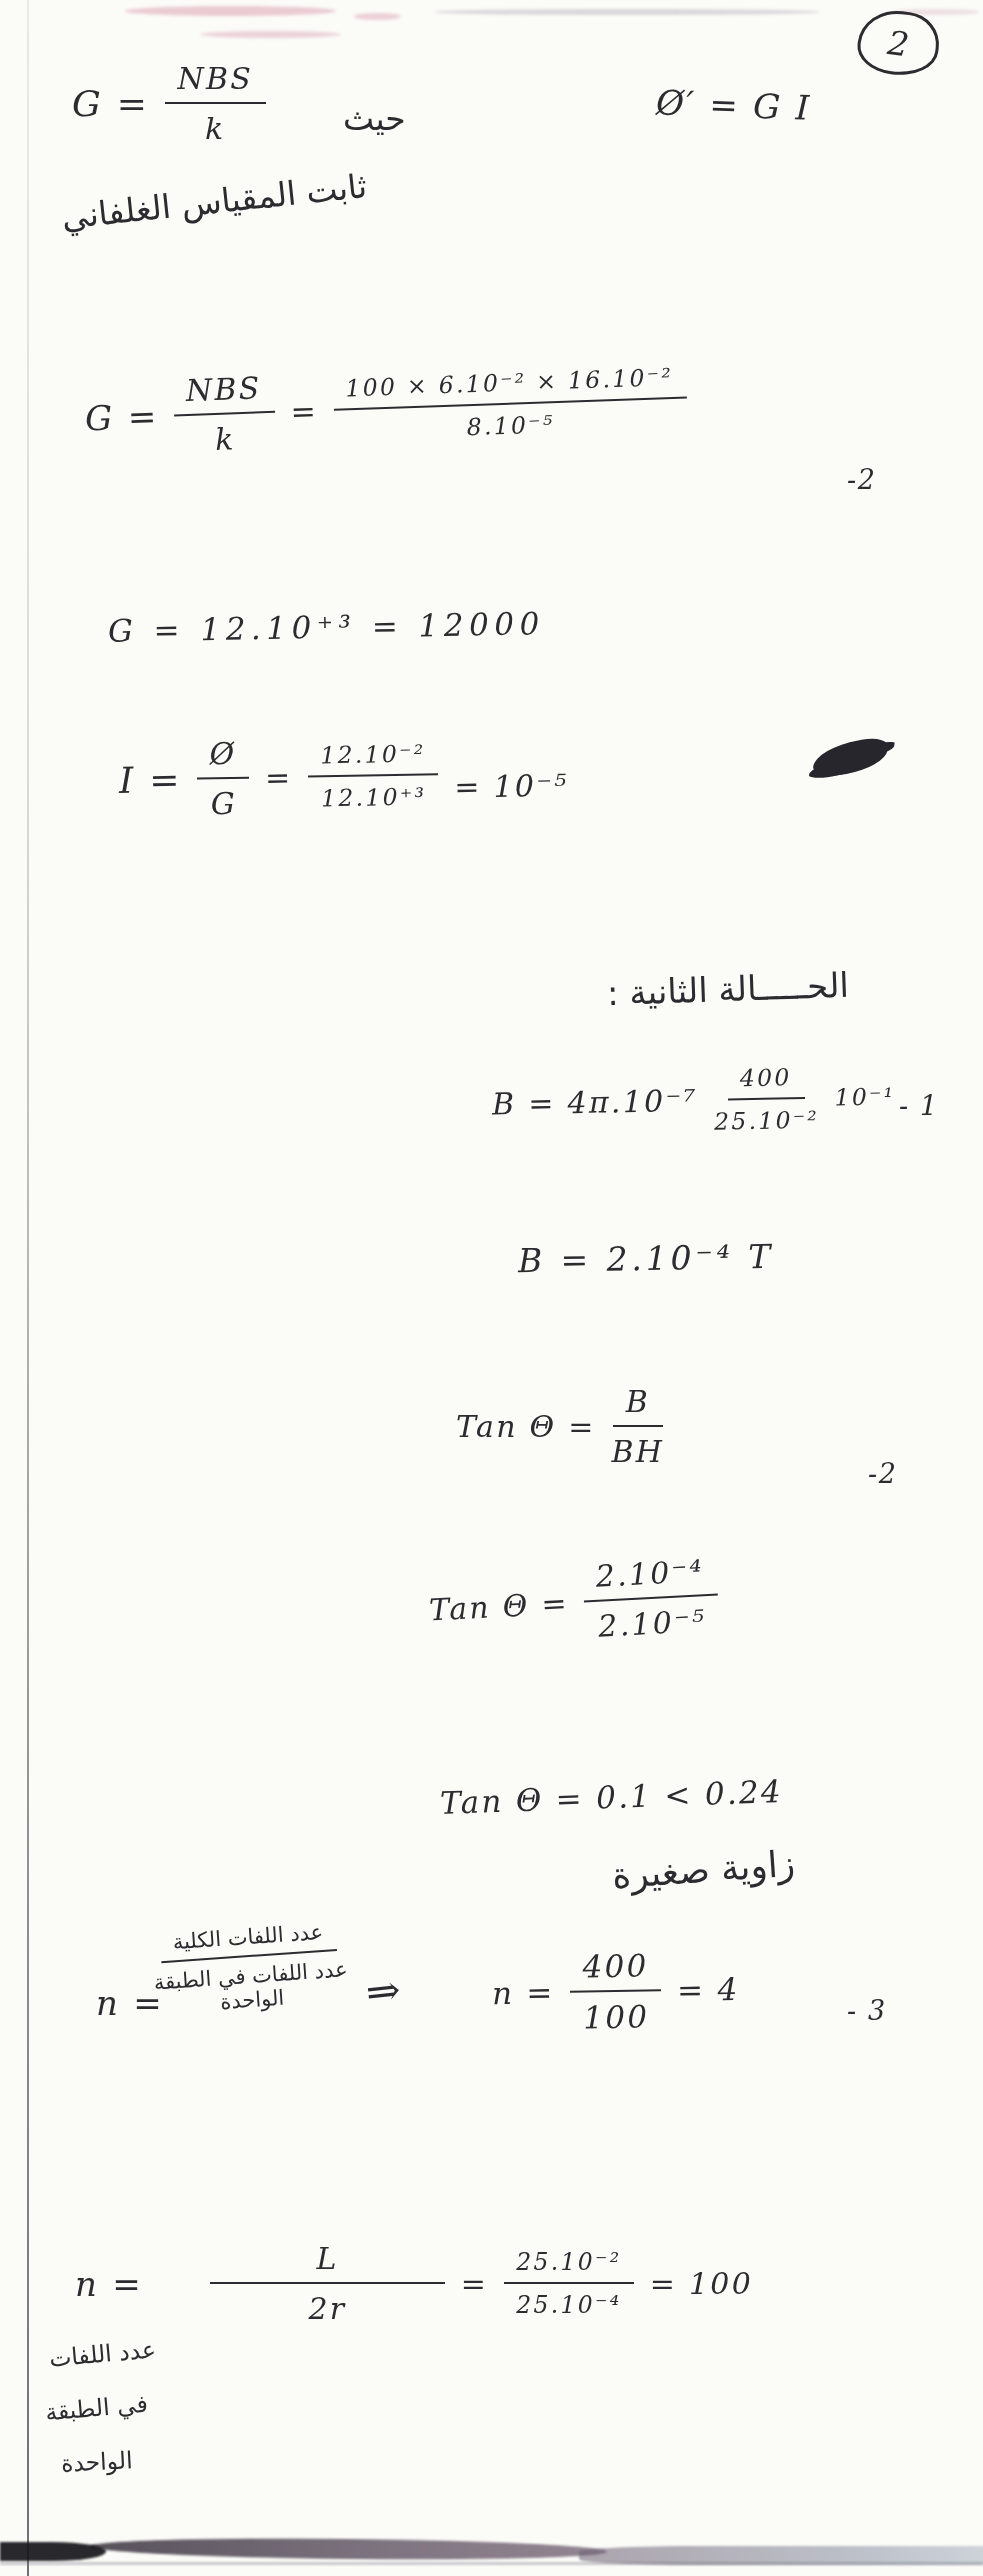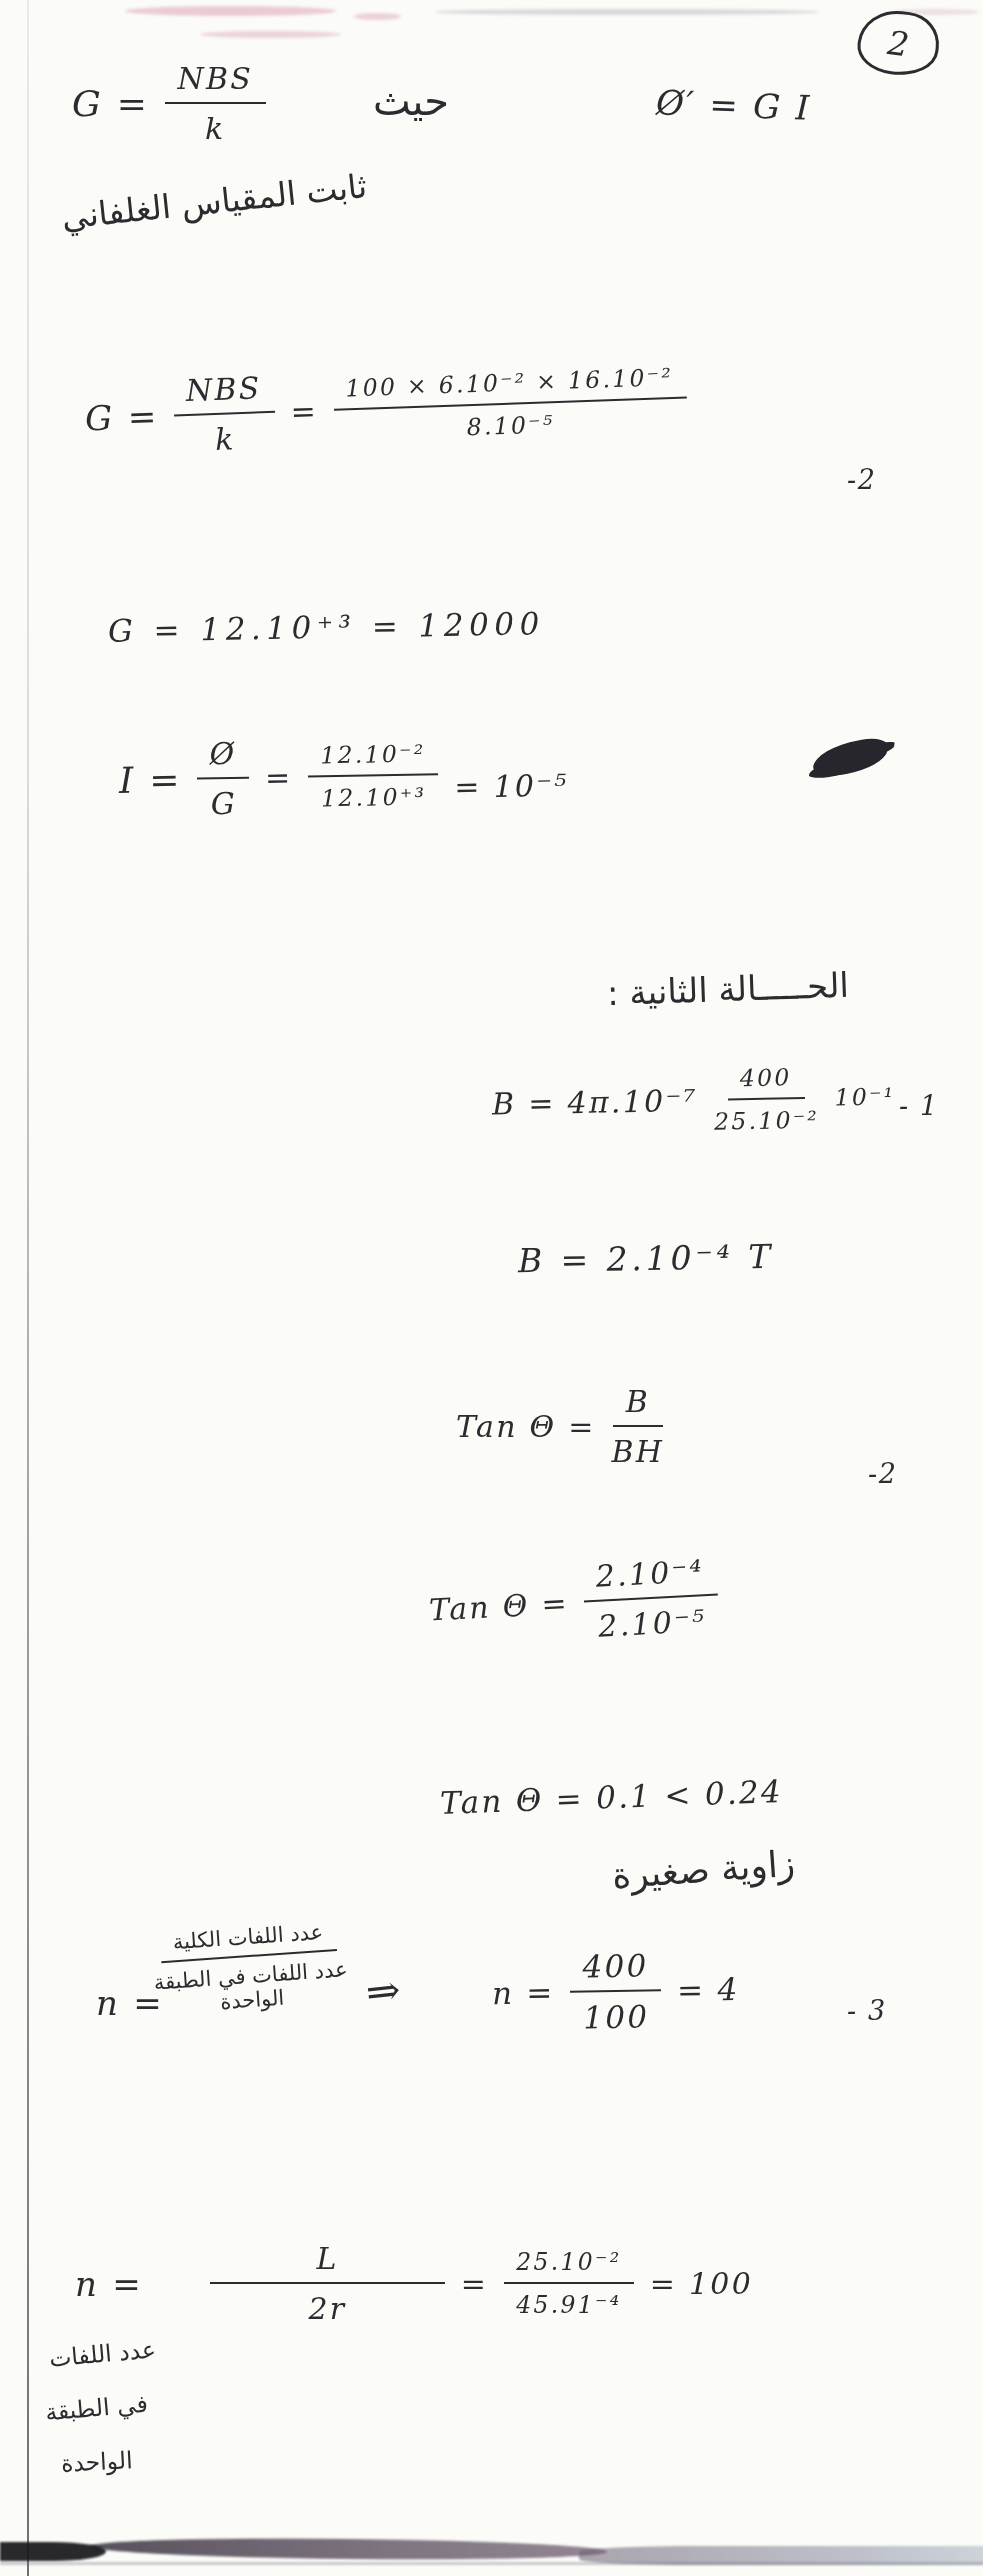--- a/index.html
+++ b/index.html
@@ -127,21 +127,21 @@
     <span>2</span>
   </div>
 
   <div class="eq" style="left:72px;top:61px;">
     <span class="t" style="font-size:36px;">G =</span>
     <span class="frac">
       <span class="num">NBS</span>
       <span class="den">k</span>
     </span>
   </div>
-  <div class="ar-line ar" style="left:343px;top:78px;font-size:40px;margin-left:30px;">حيث</div>
+  <div class="ar-line ar" style="left:343px;top:99px;font-size:33px;">حيث</div>
   <div class="eq" style="left:656px;top:85px;transform:rotate(2deg);font-size:34px;">
     <span class="t">Ø′ = G I</span>
   </div>
   <div class="ar-line ar" style="left:61px;top:182px;font-size:33px;transform:rotate(-6deg);">ثابت المقياس الغلفاني</div>
 
   <div class="eq" style="left:85px;top:366px;transform:rotate(-2deg);">
     <span class="t" style="font-size:34px;">G =</span>
     <span class="frac">
       <span class="num">NBS</span>
       <span class="den">k</span>
@@ -241,21 +241,21 @@
     <span class="t">n =</span>
   </div>
   <div class="eq" style="left:210px;top:2241px;">
     <span class="frac" style="min-width:235px;">
       <span class="num" style="align-self:stretch;text-align:center;">L</span>
       <span class="den">2r</span>
     </span>
     <span class="t">=</span>
     <span class="frac small">
       <span class="num">25.10⁻²</span>
-      <span class="den">45.91⁻⁴</span>
+      <span class="den">25.10⁻⁴</span>
     </span>
     <span class="t">= 100</span>
   </div>
   <div class="ar-line ar" style="left:49px;top:2340px;font-size:23.5px;transform:rotate(-5deg);">عدد اللفات</div>
   <div class="ar-line ar" style="left:45px;top:2394px;font-size:23.5px;transform:rotate(-5deg);">في الطبقة</div>
   <div class="ar-line ar" style="left:61px;top:2448px;font-size:23.5px;transform:rotate(-3deg);">الواحدة</div>
 
 </div>
 
 

